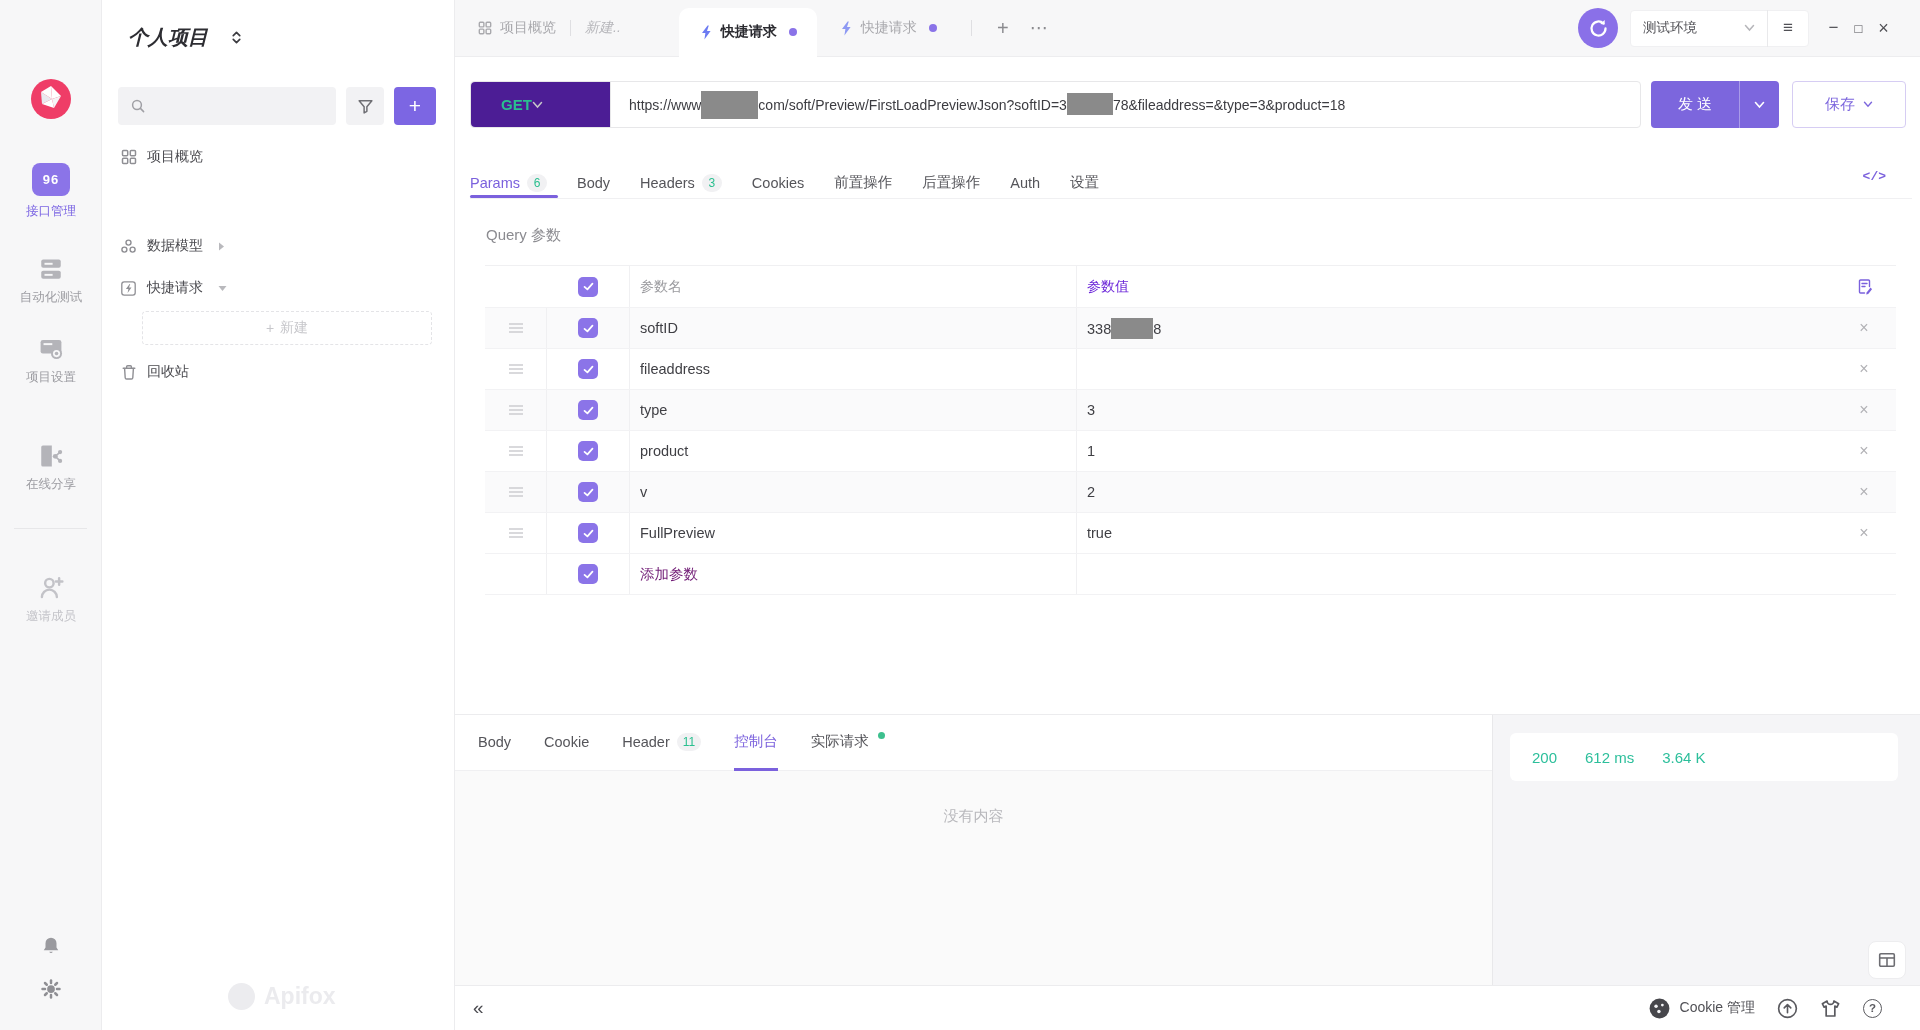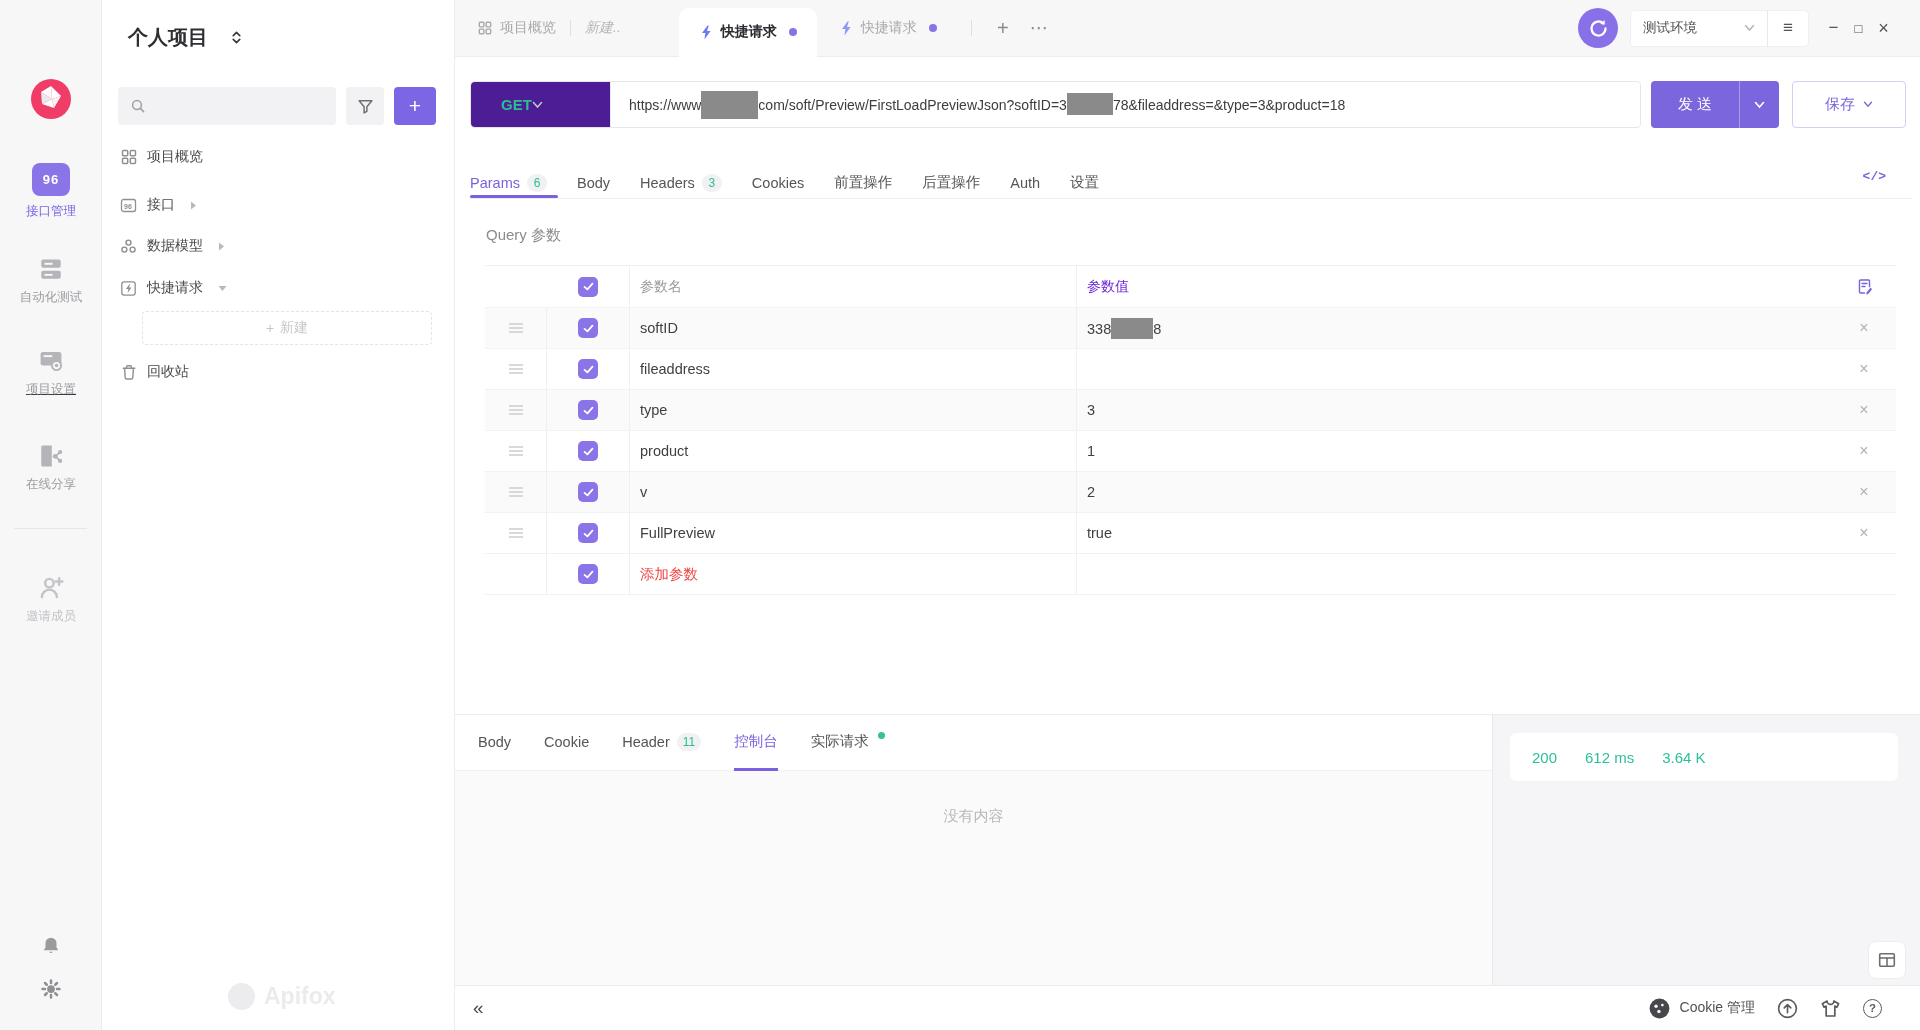--- a/index.html
+++ b/index.html
@@ -14,21 +14,21 @@
   .act-item .lbl { font-size:12.5px; color:#9d9da2; }
   .act-item.active .lbl { color:#7c66e3; }
   .act-icon { color:#b4b4b9; }
   .act-icon.api-box { width:38px; height:33px; background:#8b74e8; border-radius:8px; display:flex; align-items:center; justify-content:center; color:#fff; font-weight:bold; font-size:13px; letter-spacing:1px; }
   .act-divider { position:absolute; left:14px; right:14px; top:528px; height:1px; background:#e7e7e9; }
   .act-bell { position:absolute; left:41px; top:936px; color:#9a9a9f; }
   .act-gear { position:absolute; left:41px; top:979px; color:#8f8f94; }
 
   
   .project-panel { position:absolute; left:102px; top:0; width:353px; height:1030px; background:#fff; border-right:1px solid #ececee; z-index:4; }
-  .pp-title-row { position:absolute; left:26px; top:24px; display:flex; align-items:center; gap:22px; }
+  .pp-title-row { position:absolute; left:26px; top:24px; display:flex; align-items:center; gap:22px;font-style:italic; }
   .pp-title { font-size:20px; font-weight:700; color:#2d2d32; }
   .pp-search-row { position:absolute; left:16px; top:87px; right:18px; display:flex; gap:10px; }
   .pp-search { flex:1; height:38px; background:#f2f2f4; border:none; border-radius:4px; display:flex; align-items:center; padding:0 12px; color:#a6a6ab; }
   .pp-filter { width:38px; height:38px; background:#f2f2f4; border-radius:4px; display:flex; align-items:center; justify-content:center; color:#6f6f74; cursor:pointer; }
   .pp-plus { width:42px; height:38px; background:#7c66e3; border-radius:4px; display:flex; align-items:center; justify-content:center; color:#fff; font-size:21px; font-weight:400; cursor:pointer; }
   .pp-menu-item { position:absolute; left:0; right:0; height:34px; display:flex; align-items:center; padding-left:18px; gap:10px; color:#4b4b50; cursor:pointer; }
   .pp-menu-item .mi-icon { color:#8f8f94; width:17px; display:flex; justify-content:center; }
   .pp-menu-item .chev { color:#b9b9bd; margin-left:4px; }
   .pp-new-btn { position:absolute; left:40px; top:311px; width:290px; height:34px; border:1px dashed #e4e4e7; border-radius:4px; display:flex; align-items:center; justify-content:center; gap:6px; color:#c7c7cb; cursor:pointer; }
   .pp-recycle { top:355px; }
@@ -89,21 +89,21 @@
   .pt-row { display:grid; grid-template-columns:62px 83px 447px 755px 64px; height:41px; border-bottom:1px solid #f2f2f4; align-items:center; background:#fff; }
   .pt-row.header { height:42px; color:#9b9b9f; font-size:14px; }
   .pt-row.stripe { background:#fafafb; }
   .cell { height:100%; display:flex; align-items:center; }
   .c-drag { justify-content:center; border-right:1px solid #f0f0f2; cursor:grab; }
   .c-check { justify-content:center; border-right:1px solid #f0f0f2; }
   .c-name { padding-left:10px; border-right:1px solid #f0f0f2; font-size:14.5px; color:#3f3f44; }
   .c-value { padding-left:10px; font-size:14.5px; color:#3f3f44; }
   .c-del { justify-content:center; color:#b2b2b6; font-size:16px; cursor:pointer; }
   .checkbox { width:20px; height:20px; border-radius:5px; background:#8b74e8; display:flex; align-items:center; justify-content:center; cursor:pointer; }
-  .placeholder { color:#ef4444; }
+  .placeholder { color:#701a75; }
   .c-edit { justify-content:center; color:#7b61dd; cursor:pointer; }
 
   
   .resp-area { position:absolute; left:0; top:714px; right:0; height:271px; border-top:1px solid #ececee; display:flex; }
   .resp-left { flex:1; display:flex; flex-direction:column; background:#fff; }
   .resp-tabs { height:56px; display:flex; align-items:stretch; gap:33px; padding-left:23px; font-size:14.5px; color:#55555a; border-bottom:1px solid #f0f0f2; background:#fff; }
   .resp-tab { display:flex; align-items:center; gap:7px; cursor:pointer; border-bottom:3px solid transparent; margin-bottom:-1px; white-space:nowrap; }
   .resp-tab.active { color:#7b61dd; border-bottom-color:#7b61dd; }
   .green-dot { width:7px; height:7px; border-radius:50%; background:#3dc08e; margin-left:2px; align-self:center; margin-top:-12px; }
   .console-body { flex:1; background:#fafafa; text-align:center; padding-top:36px; color:#b9b9bd; font-size:15px; }
@@ -144,21 +144,21 @@
       <svg width="26" height="26" viewBox="0 0 16 16" fill="currentColor">
           <rect x="2" y="2.2" width="12" height="5" rx="1.2"></rect>
           <rect x="2" y="9" width="12" height="5" rx="1.2"></rect>
           <rect x="4" y="4.2" width="5" height="1.2" fill="#f7f7f8"></rect>
           <rect x="4" y="11" width="5" height="1.2" fill="#f7f7f8"></rect>
         </svg>
     </span>
     <span class="lbl">自动化测试</span>
   </div>
 
-  <div class="act-item" style="top:348px;text-decoration:underline;">
+  <div class="act-item" style="top:336px;">
     <span class="act-icon">
       <svg width="26" height="26" viewBox="0 0 16 16" fill="currentColor">
           <rect x="1.6" y="2.4" width="12.8" height="8.4" rx="1.4"></rect>
           <rect x="3.4" y="4.4" width="5.4" height="1.2" fill="#f7f7f8"></rect>
           <circle cx="11.4" cy="10.8" r="3.4"></circle>
           <circle cx="11.4" cy="10.8" r="2.2" fill="#f7f7f8"></circle>
           <circle cx="11.4" cy="10.8" r="1.1"></circle>
         </svg>
     </span>
     <span class="lbl">项目设置</span>
@@ -248,34 +248,20 @@
       <svg width="16" height="16" viewBox="0 0 16 16" fill="none" stroke="currentColor" stroke-width="1.5">
           <rect x="1.5" y="1.5" width="5.2" height="5.2" rx="1"></rect>
           <rect x="9.3" y="1.5" width="5.2" height="5.2" rx="1"></rect>
           <rect x="1.5" y="9.3" width="5.2" height="5.2" rx="1"></rect>
           <rect x="9.3" y="9.3" width="5.2" height="5.2" rx="1"></rect>
         </svg>
     </span>
     <span>项目概览</span>
   </div>
 
-  <div class="pp-menu-item" style="top:188px;">
-    <span class="mi-icon">
-      <svg width="17" height="17" viewBox="0 0 17 17" fill="none" stroke="currentColor" stroke-width="1.3">
-          <rect x="1.5" y="2.5" width="14" height="12" rx="2"></rect>
-          <text x="4" y="11.5" font-size="7" fill="currentColor" stroke="none" font-weight="bold">96</text>
-        </svg>
-    </span>
-    <span>接口</span>
-    <span class="chev">
-      <svg width="9" height="11" viewBox="0 0 9 11" fill="currentColor">
-          <path d="M2 1.5 L7 5.5 L2 9.5 Z"></path>
-        </svg>
-    </span>
-  </div>
 
   <div class="pp-menu-item" style="top:229px;">
     <span class="mi-icon">
       <svg width="17" height="17" viewBox="0 0 17 17" fill="none" stroke="currentColor" stroke-width="1.4">
           <circle cx="8.5" cy="4.6" r="2.5"></circle>
           <circle cx="4.4" cy="11.6" r="2.5"></circle>
           <circle cx="12.6" cy="11.6" r="2.5"></circle>
         </svg>
     </span>
     <span>数据模型</span>

